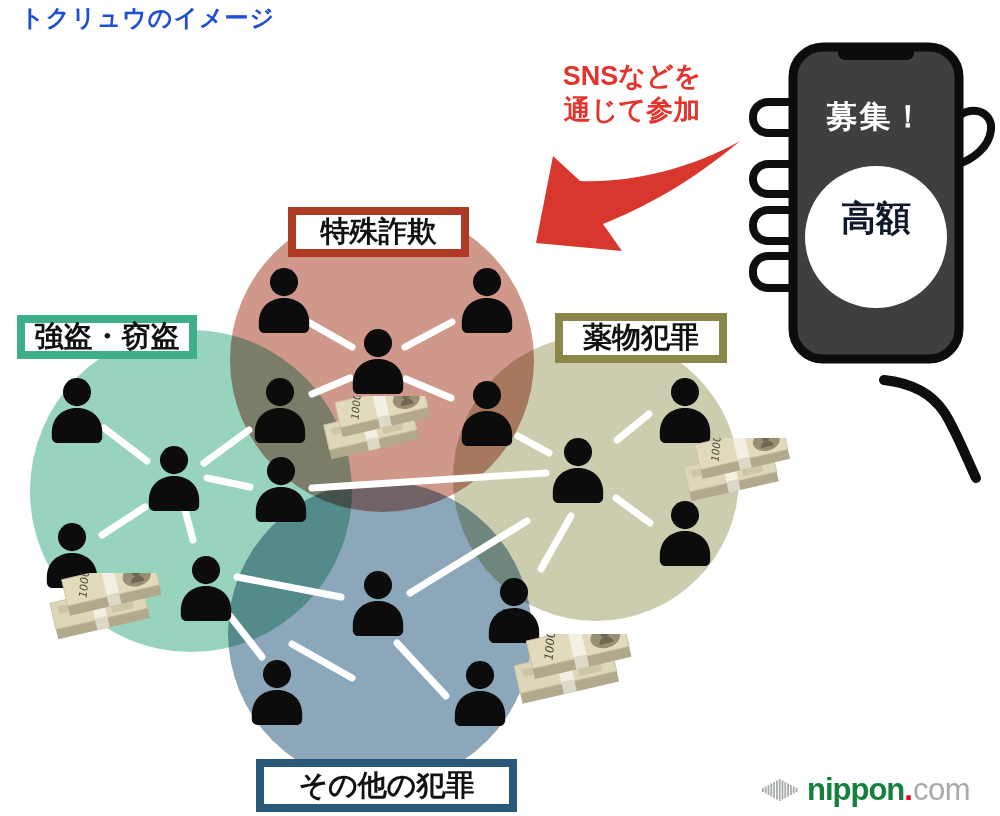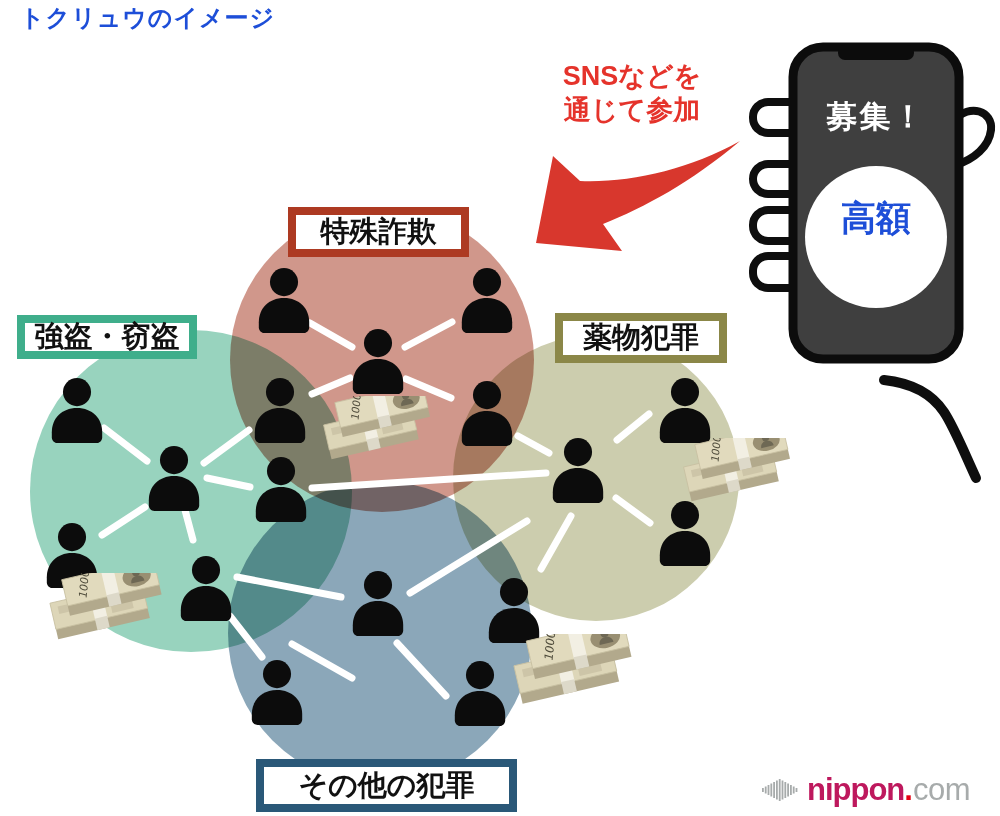--- a/index.html
+++ b/index.html
@@ -9,25 +9,25 @@
   .page-title{position:absolute;left:20px;top:2px;margin:0;font-size:24px;font-weight:700;color:#1d4ed8;letter-spacing:1px;}
   .sns-note{position:absolute;left:532px;top:60px;width:200px;text-align:center;
             color:#e5332b;font-weight:700;font-size:27px;line-height:1.25;}
   .sns-note span{display:block;}
   .group-label{position:absolute;box-sizing:border-box;background:#fff;border:8px solid #6d28d9;
                display:flex;align-items:center;justify-content:center;
                font-size:29px;font-weight:700;color:#111;white-space:nowrap;}
   .phone-banner{position:absolute;left:801px;top:96px;width:150px;text-align:center;
                 color:#fff;font-size:31px;font-weight:700;letter-spacing:2px;}
   .phone-badge{position:absolute;left:806px;top:198px;width:140px;text-align:center;
-               color:#1d4ed8;font-size:35px;font-weight:700;line-height:1.14;}
+               color:#0f172a;font-size:35px;font-weight:700;line-height:1.14;}
   .phone-badge span{display:block;}
   .logo{position:absolute;left:762px;top:770px;height:40px;display:flex;align-items:center;gap:7px;}
   .logo .word{font-size:31px;line-height:40px;}
-  .logo .brand{color:#be185d;font-weight:700;letter-spacing:-1px;}
+  .logo .brand{color:#15803d;font-weight:700;letter-spacing:-1px;}
   .logo .dot{color:#e60012;font-weight:700;}
   .logo .tld{color:#a7abab;font-weight:400;letter-spacing:-0.5px;}
 </style>
 </head>
 <body>
 
 <div class="canvas">
 
   <svg id="art" viewBox="0 0 1000 816">
     <defs>

